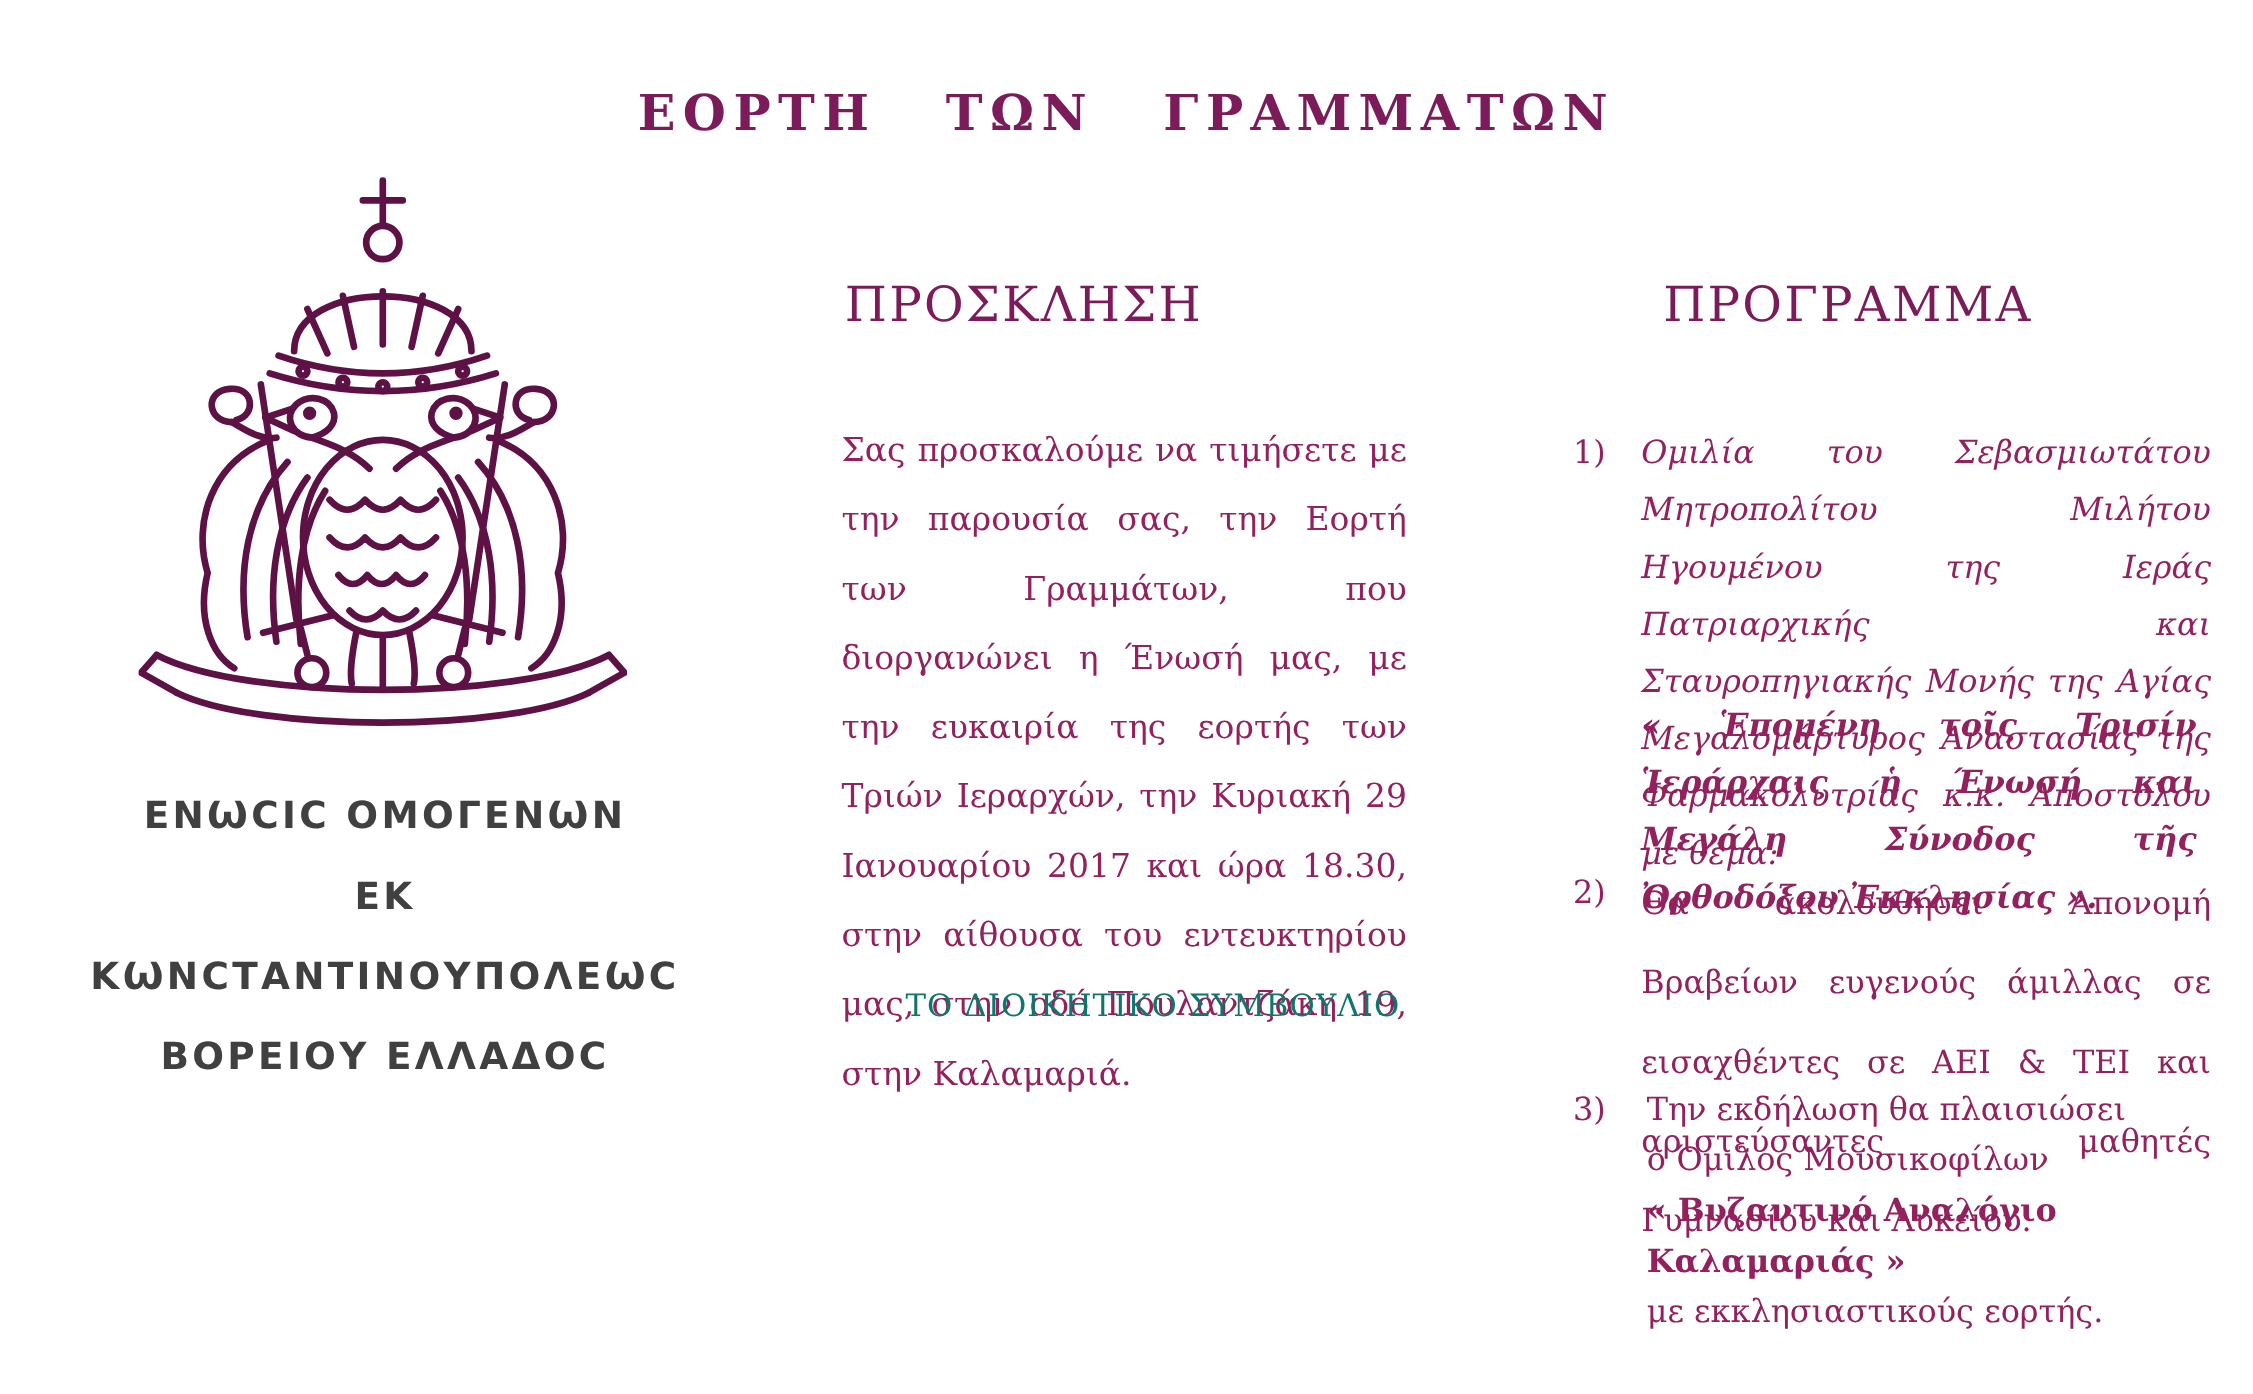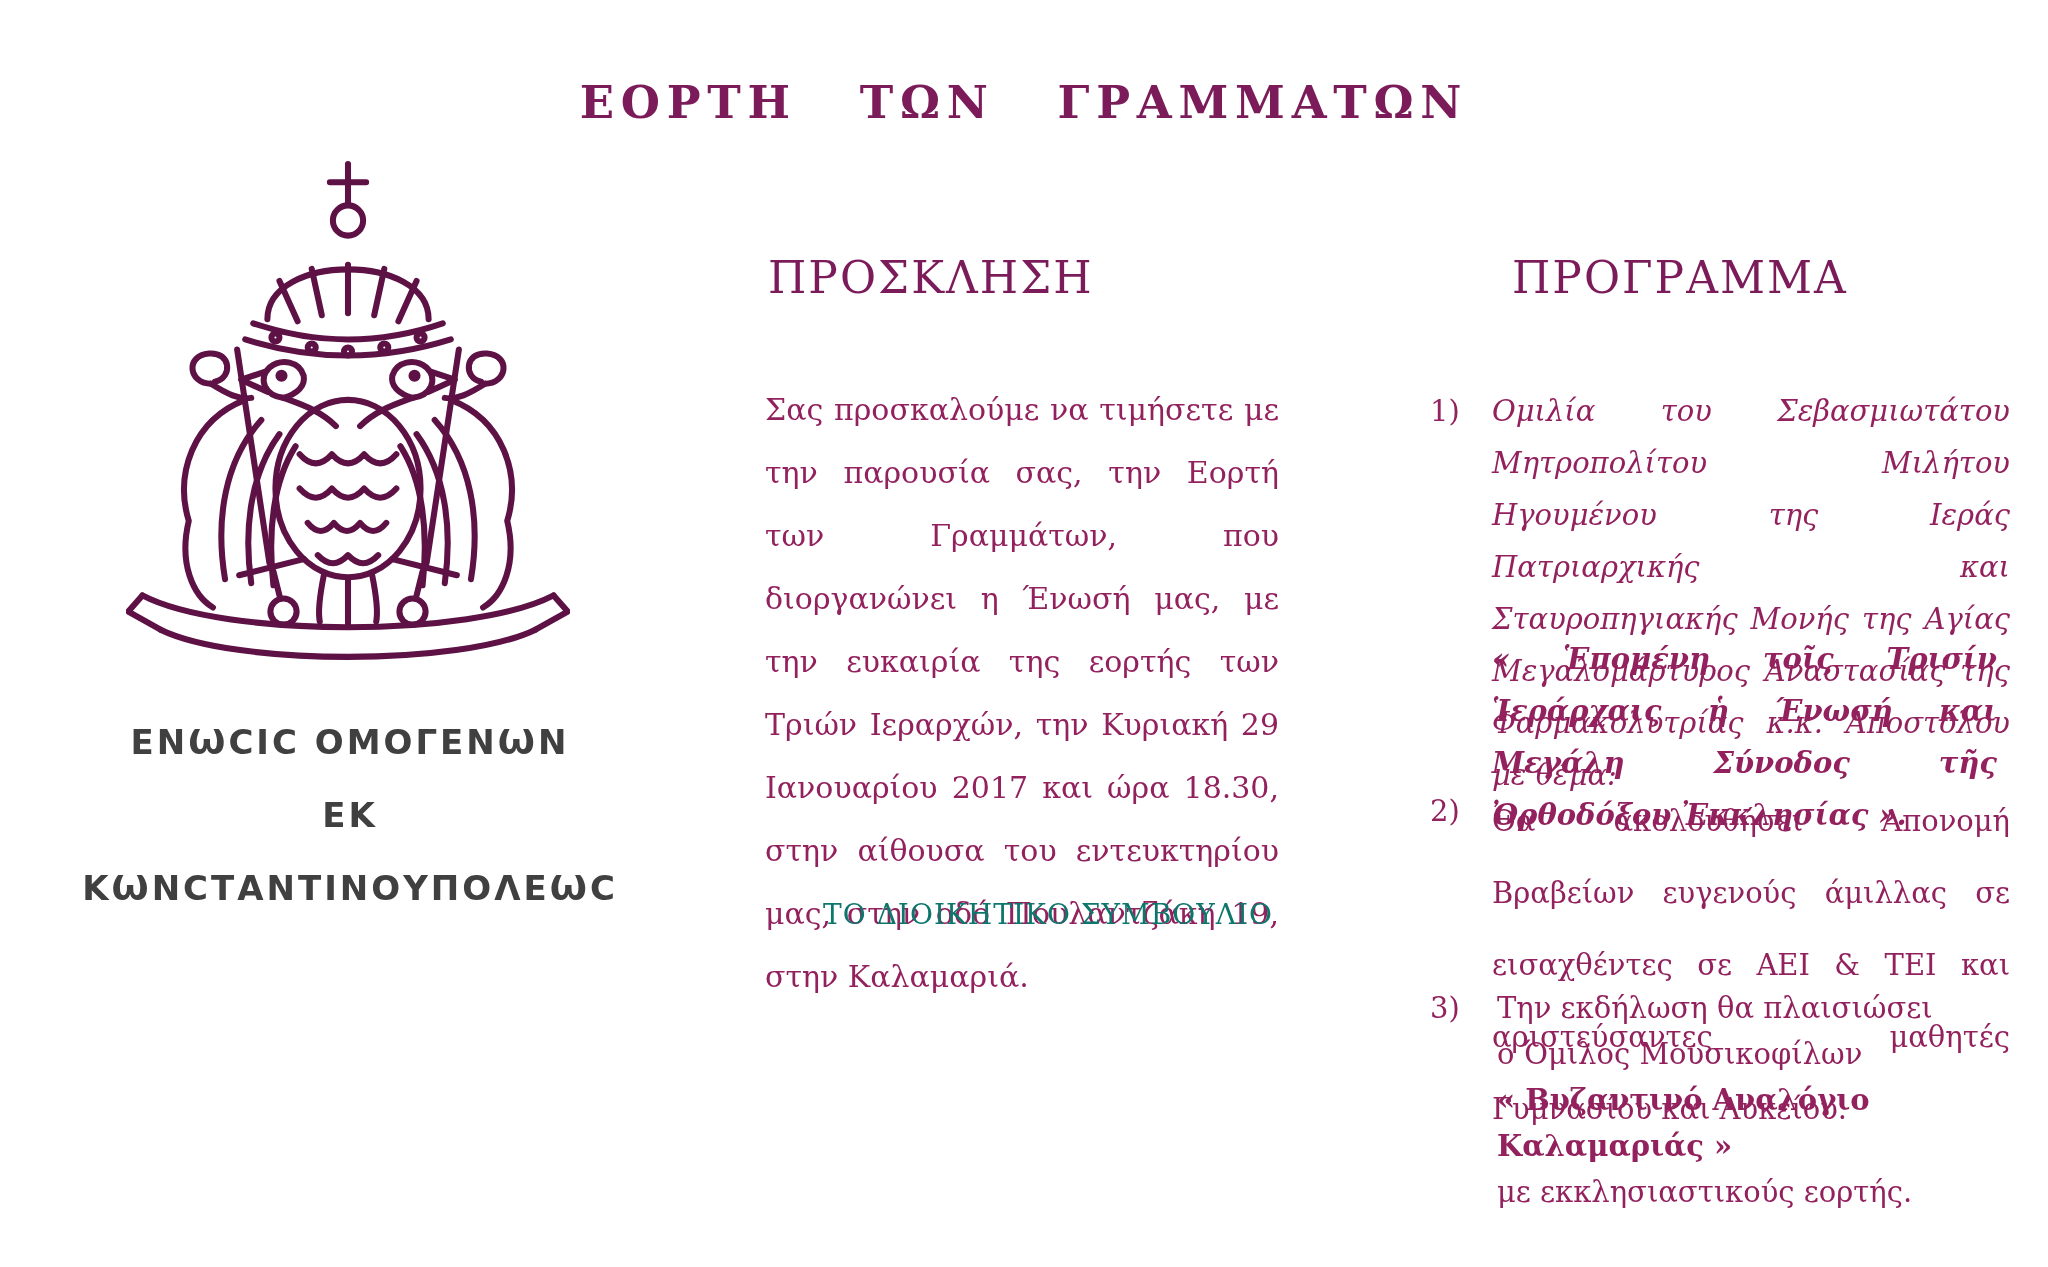--- a/index.html
+++ b/index.html
@@ -120,20 +120,21 @@
         <path d="M16,436 L2,452 L34,470"></path>
         <path d="M424,436 L438,452 L406,470"></path>
       </g>
     </g>
   </svg>
 
   <div class="org">
     <div class="org-line">ΕΝѠϹΙϹ ΟΜΟΓΕΝѠΝ</div>
     <div class="org-line">ΕΚ</div>
     <div class="org-line">ΚѠΝϹΤΑΝΤΙΝΟΥΠΟΛΕѠϹ</div>
+    <div class="org-line">ΒΟΡΕΙΟΥ ΕΛΛΑΔΟϹ</div>
   </div>
 
   <div class="heading inv-heading">ΠΡΟΣΚΛΗΣΗ</div>
   <div class="inv-body">Σας προσκαλούμε να τιμήσετε με την παρουσία σας, την Εορτή των Γραμμάτων, που διοργανώνει η Ένωσή μας, με την ευκαιρία της εορτής των Τριών Ιεραρχών, την Κυριακή 29 Ιανουαρίου 2017 και ώρα 18.30, στην αίθουσα του εντευκτηρίου μας, στην οδό Πουλαντζάκη 19, στην Καλαμαριά.</div>
   <div class="inv-signature">ΤΟ ΔΙΟΙΚΗΤΙΚΟ ΣΥΜΒΟΥΛΙΟ</div>
 
   <div class="heading prog-heading">ΠΡΟΓΡΑΜΜΑ</div>
 
   <div class="num" style="top:385px;">1)</div>
   <div class="prog-block item1">Ομιλία του Σεβασμιωτάτου Μητροπολίτου Μιλήτου Ηγουμένου της Ιεράς Πατριαρχικής και Σταυροπηγιακής Μονής της Αγίας Μεγαλομάρτυρος Αναστασίας της Φαρμακολυτρίας κ.κ. Αποστόλου με θέμα:</div>

